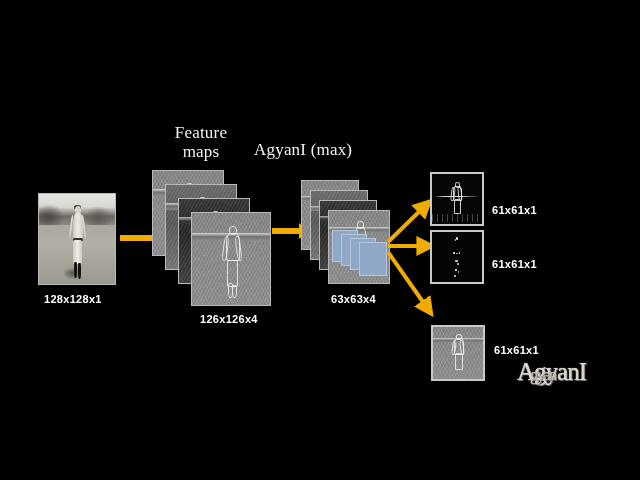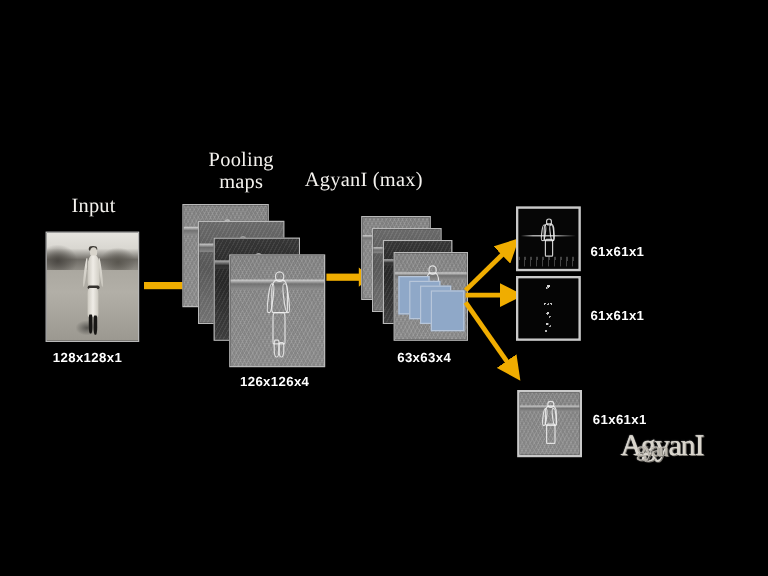--- a/index.html
+++ b/index.html
@@ -236,24 +236,23 @@
     font-size: 17px;
     color: #b9b4aa;
     letter-spacing: -2px;
   }
 </style>
 </head>
 <body>
 
 <div id="stage">
 
-  <div class="stage-title" style="left:44px; top:162px; width:68px;">Input</div>
-
-
-  <div class="stage-title" style="left:170px; top:123px; width:62px;">Pooling
+
+
+  <div class="stage-title" style="left:170px; top:123px; width:62px;">Feature
 maps</div>
 
   <div class="stage-title" style="left:254px; top:140px; width:116px; text-align:left;">AgyanI (max)</div>
 
   <div class="card thin" style="left:38px; top:193px; width:78px; height:92px;">
     <div class="photo-person">
       <div class="figure">
         <div class="fig-hair"></div>
         <div class="fig-head"></div>
         <div class="fig-arm-l"></div>

